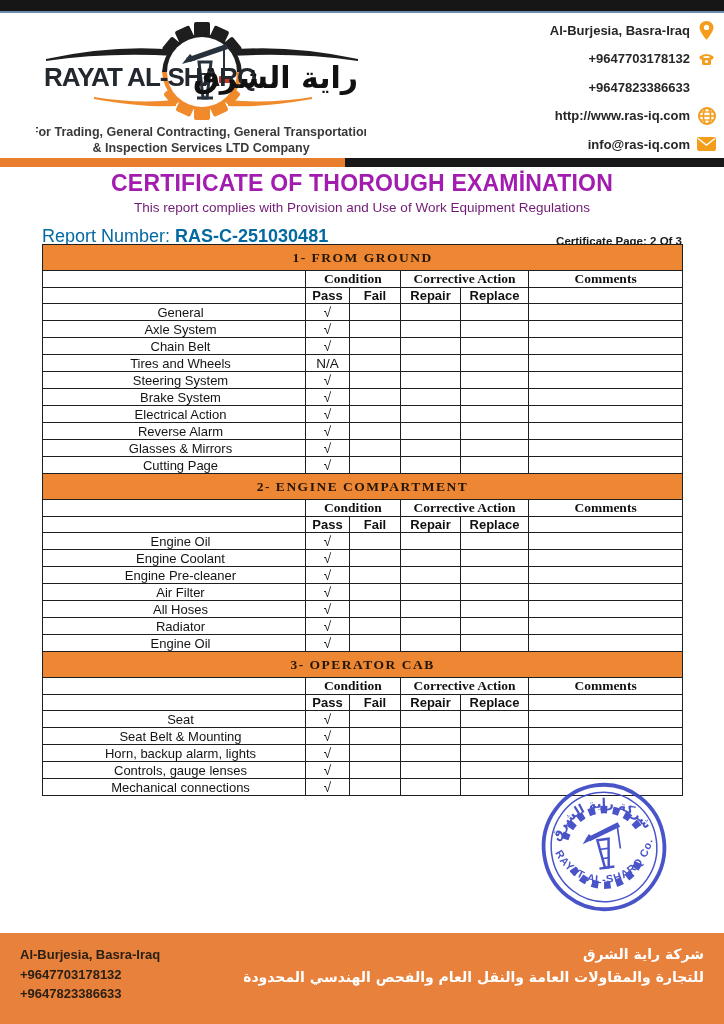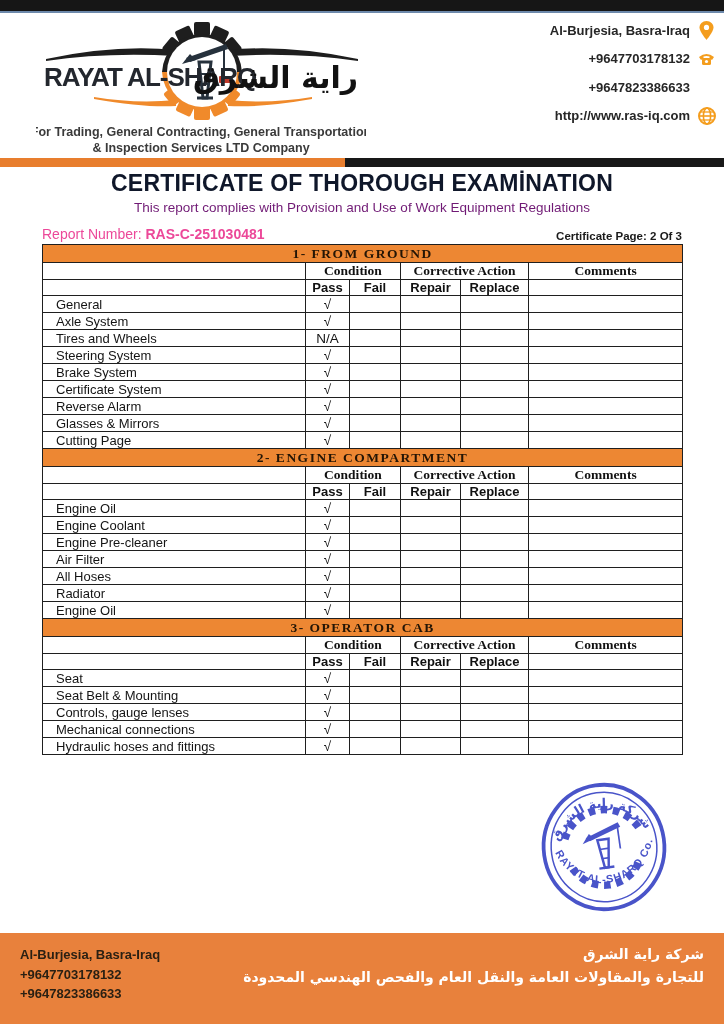--- a/index.html
+++ b/index.html
@@ -19,41 +19,41 @@
   .contact-row { display:flex; justify-content:flex-end; align-items:center;
                  height:20px; margin-bottom:8.5px; }
   .contact-text { font-size:13px; color:#262626; font-weight:600; letter-spacing:0; }
   .contact-icon { width:19px; margin-left:7px; display:flex; justify-content:center; }
   .contact-icon.empty { visibility:hidden; }
   
   .divider { position:absolute; left:0; top:158px; width:724px; height:9px; background:#181818; }
   .divider .orange { position:absolute; left:0; top:0; width:345px; height:9px; background:#E87E2E; }
   
   .doc-title { position:absolute; left:0; top:170px; width:724px; text-align:center;
-               font-size:23px; font-weight:bold; color:#0f172a; letter-spacing:.2px; }
+               font-size:23px; font-weight:bold; color:#a21caf; letter-spacing:.2px; }
   .doc-subtitle { position:absolute; left:0; top:200px; width:724px; text-align:center;
                   font-size:13.5px; color:#701a75; }
   
   .report-line { position:absolute; left:42px; top:226px; width:640px;
                  display:flex; justify-content:space-between; align-items:flex-end; }
-  .report-left { font-size:14px; color:#ec4899; }
+  .report-left { font-size:18px; color:#0369a1; }
   .report-left b { font-weight:bold; }
   .report-right { font-size:11.5px; color:#1a1a1a; font-weight:bold; }
   
   .insp-table { position:absolute; left:42px; top:244px; width:640px;
                 border-collapse:collapse; table-layout:fixed; }
   .insp-table td { border:1.2px solid #1f1f1f; overflow:hidden; white-space:nowrap; }
-  td.band { height:18px; background:#ED8733; text-align:center;
+  td.band { height:26px; background:#ED8733; text-align:center;
             font-family:"Liberation Serif", serif; font-weight:bold;
             font-size:13.5px; letter-spacing:1.5px; color:#241505; }
   td.h1 { height:16px; text-align:center; font-family:"Liberation Serif", serif;
           font-weight:bold; font-size:13.5px; color:#111;margin-top:32px; }
   td.h2 { height:16px; text-align:center; font-family:Liberation Sans, sans-serif;
           font-weight:bold; font-size:13px; color:#111; }
-  td.item { height:17px; font-size:13px; color:#141414; padding-left:13px; }
+  td.item { height:17px; font-size:13px; color:#141414; padding-left:13px;text-align:center; }
   td.val  { height:17px; text-align:center; font-size:13.5px; color:#141414; }
   
   .stamp { position:absolute; left:538px; top:781px; width:132px; height:132px;
            opacity:.92; transform:rotate(-8deg); }
   
   .footer { position:absolute; left:0; top:933px; width:724px; height:91px; background:#E8813C; }
   .footer-left { position:absolute; left:20px; top:12px; }
   .footer-left div { font-size:13px; color:#2a2013; font-weight:600; line-height:19.5px; }
   .footer-right { position:absolute; right:20px; top:10px; text-align:right; direction:rtl; }
   .footer-right div { font-size:14px; color:#ffffff; font-weight:bold; line-height:23px;
@@ -164,20 +164,29 @@
       <span class="contact-icon">
         <svg width="18" height="18" viewBox="0 0 18 18">
             <circle cx="9" cy="9" r="8" fill="none" stroke="#F49D1D" stroke-width="2"></circle>
             <ellipse cx="9" cy="9" rx="3.6" ry="8" fill="none" stroke="#F49D1D" stroke-width="1.6"></ellipse>
             <line x1="1" y1="9" x2="17" y2="9" stroke="#F49D1D" stroke-width="1.6"></line>
             <line x1="2.2" y1="5" x2="15.8" y2="5" stroke="#F49D1D" stroke-width="1.3"></line>
             <line x1="2.2" y1="13" x2="15.8" y2="13" stroke="#F49D1D" stroke-width="1.3"></line>
           </svg>
       </span>
     </div>
+    <div class="contact-row">
+      <span class="contact-text">info@ras-iq.com</span>
+      <span class="contact-icon">
+        <svg width="19" height="14" viewBox="0 0 19 14">
+            <rect x="0" y="0" width="19" height="14" rx="2" fill="#F49D1D"></rect>
+            <path d="M1 1.5 L9.5 8 L18 1.5" fill="none" stroke="#fff" stroke-width="1.4"></path>
+          </svg>
+      </span>
+    </div>
   </div>
 
   <div class="divider">
     <div class="orange"></div>
   </div>
 
   <div class="doc-title">CERTIFICATE OF THOROUGH EXAMİNATION</div>
   <div class="doc-subtitle">This report complies with Provision and Use of Work Equipment Regulations</div>
 
   <div class="report-line">
@@ -222,20 +231,28 @@
         </tr>
         <tr>
           <td class="item">Axle System</td>
           <td class="val">√</td>
           <td class="val"></td>
           <td class="val"></td>
           <td class="val"></td>
           <td class="val"></td>
         </tr>
         <tr>
+          <td class="item">Chain Belt</td>
+          <td class="val">√</td>
+          <td class="val"></td>
+          <td class="val"></td>
+          <td class="val"></td>
+          <td class="val"></td>
+        </tr>
+        <tr>
           <td class="item">Tires and Wheels</td>
           <td class="val">N/A</td>
           <td class="val"></td>
           <td class="val"></td>
           <td class="val"></td>
           <td class="val"></td>
         </tr>
         <tr>
           <td class="item">Steering System</td>
           <td class="val">√</td>
@@ -246,21 +263,21 @@
         </tr>
         <tr>
           <td class="item">Brake System</td>
           <td class="val">√</td>
           <td class="val"></td>
           <td class="val"></td>
           <td class="val"></td>
           <td class="val"></td>
         </tr>
         <tr>
-          <td class="item">Certificate System</td>
+          <td class="item">Electrical Action</td>
           <td class="val">√</td>
           <td class="val"></td>
           <td class="val"></td>
           <td class="val"></td>
           <td class="val"></td>
         </tr>
         <tr>
           <td class="item">Reverse Alarm</td>
           <td class="val">√</td>
           <td class="val"></td>
@@ -384,37 +401,37 @@
         </tr>
         <tr>
           <td class="item">Seat Belt &amp; Mounting</td>
           <td class="val">√</td>
           <td class="val"></td>
           <td class="val"></td>
           <td class="val"></td>
           <td class="val"></td>
         </tr>
         <tr>
+          <td class="item">Horn, backup alarm, lights</td>
+          <td class="val">√</td>
+          <td class="val"></td>
+          <td class="val"></td>
+          <td class="val"></td>
+          <td class="val"></td>
+        </tr>
+        <tr>
           <td class="item">Controls, gauge lenses</td>
           <td class="val">√</td>
           <td class="val"></td>
           <td class="val"></td>
           <td class="val"></td>
           <td class="val"></td>
         </tr>
         <tr>
           <td class="item">Mechanical connections</td>
-          <td class="val">√</td>
-          <td class="val"></td>
-          <td class="val"></td>
-          <td class="val"></td>
-          <td class="val"></td>
-        </tr>
-        <tr>
-          <td class="item">Hydraulic hoses and fittings</td>
           <td class="val">√</td>
           <td class="val"></td>
           <td class="val"></td>
           <td class="val"></td>
           <td class="val"></td>
         </tr>
       </tbody>
   </table>
 
   <svg class="stamp" viewBox="0 0 140 140">

